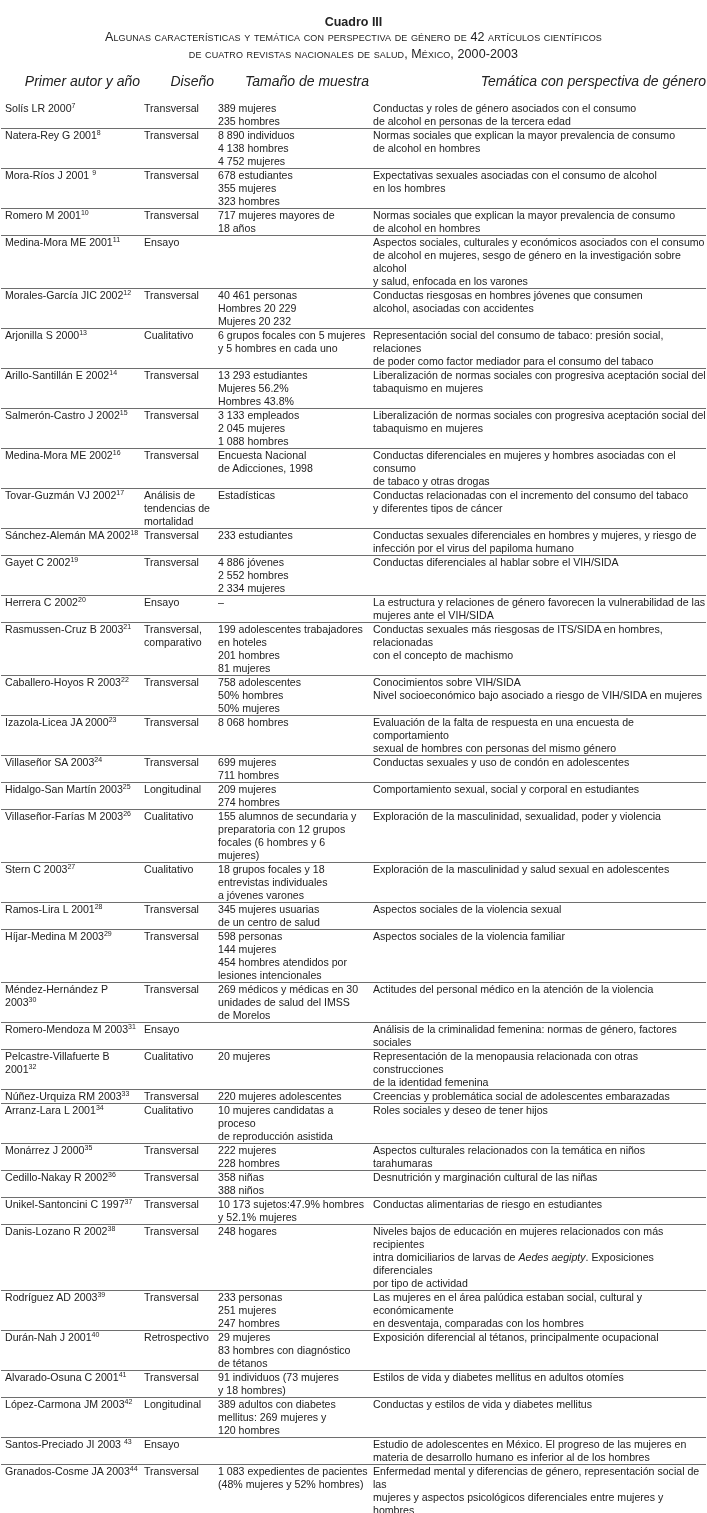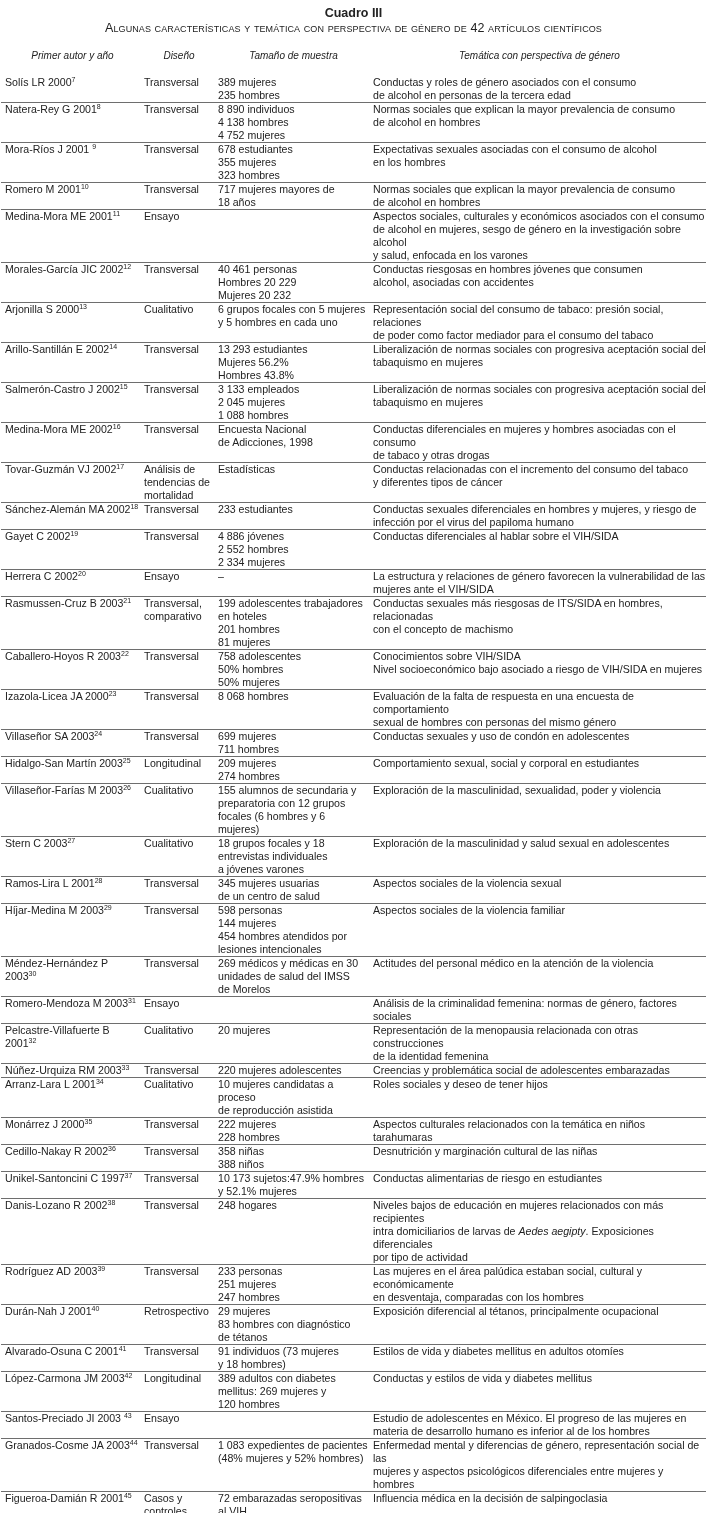--- a/index.html
+++ b/index.html
@@ -6,21 +6,21 @@
     body {
       width: 707px;
       height: 1513px;
       overflow: hidden;
       font-family: "Liberation Sans", sans-serif;
       color: #222;
       position: relative;
     }
     .caption {
       text-align: center;
-      padding-top: 6px;
+      padding-top: 15px;
     }
     .caption .label {
       font-weight: bold;
       font-size: 12.5px;
       line-height: 14px;
     }
     .caption .title {
       font-weight: normal;
       font-size: 12.5px;
       line-height: 17px;
@@ -36,42 +36,43 @@
       font-size: 10.6px;
       line-height: 13px;
     }
     col.c1 { width: 139px; }
     col.c2 { width: 74px; }
     col.c3 { width: 155px; }
     col.c4 { width: 337px; }
     thead th {
       font-weight: normal;
       font-style: italic;
-      text-align: center;
+      text-align: right;
       padding: 0 0 14px 4px;
-      font-size: 10px;
+      font-size: 14px;
       vertical-align: top;
     }
     tbody td {
       vertical-align: top;
       padding: 0 0 0 4px;
       border-top: 1.3px solid #6e6e6e;
       white-space: pre-line;
     }
     tbody tr:first-child td { border-top: none; }
     tbody tr:last-child td { border-bottom: 1.3px solid #6e6e6e; padding-bottom: 5px; }
     sup { font-size: 7px; line-height: 0; vertical-align: 4px; }
     em.sp { }
   </style>
 </head>
 <body>
 
 <div class="caption">
   <div class="label">Cuadro III</div>
   <div class="title">Algunas características y temática con perspectiva de género de 42 artículos científicos</div>
+  <div class="title">de cuatro revistas nacionales de salud, México, 2000-2003</div>
 </div>
 
 <table>
   <colgroup>
       <col class="c1">
       <col class="c2">
       <col class="c3">
       <col class="c4">
     </colgroup>
   <thead>

